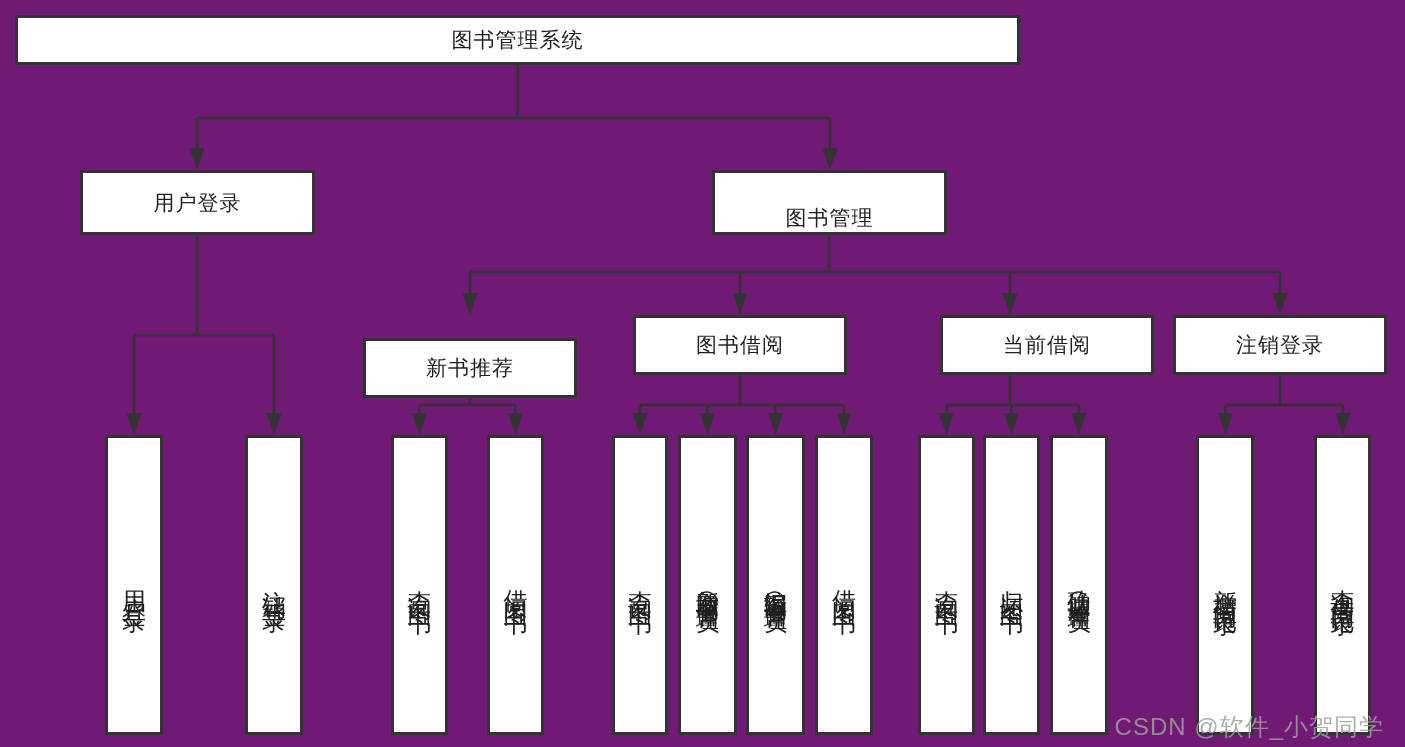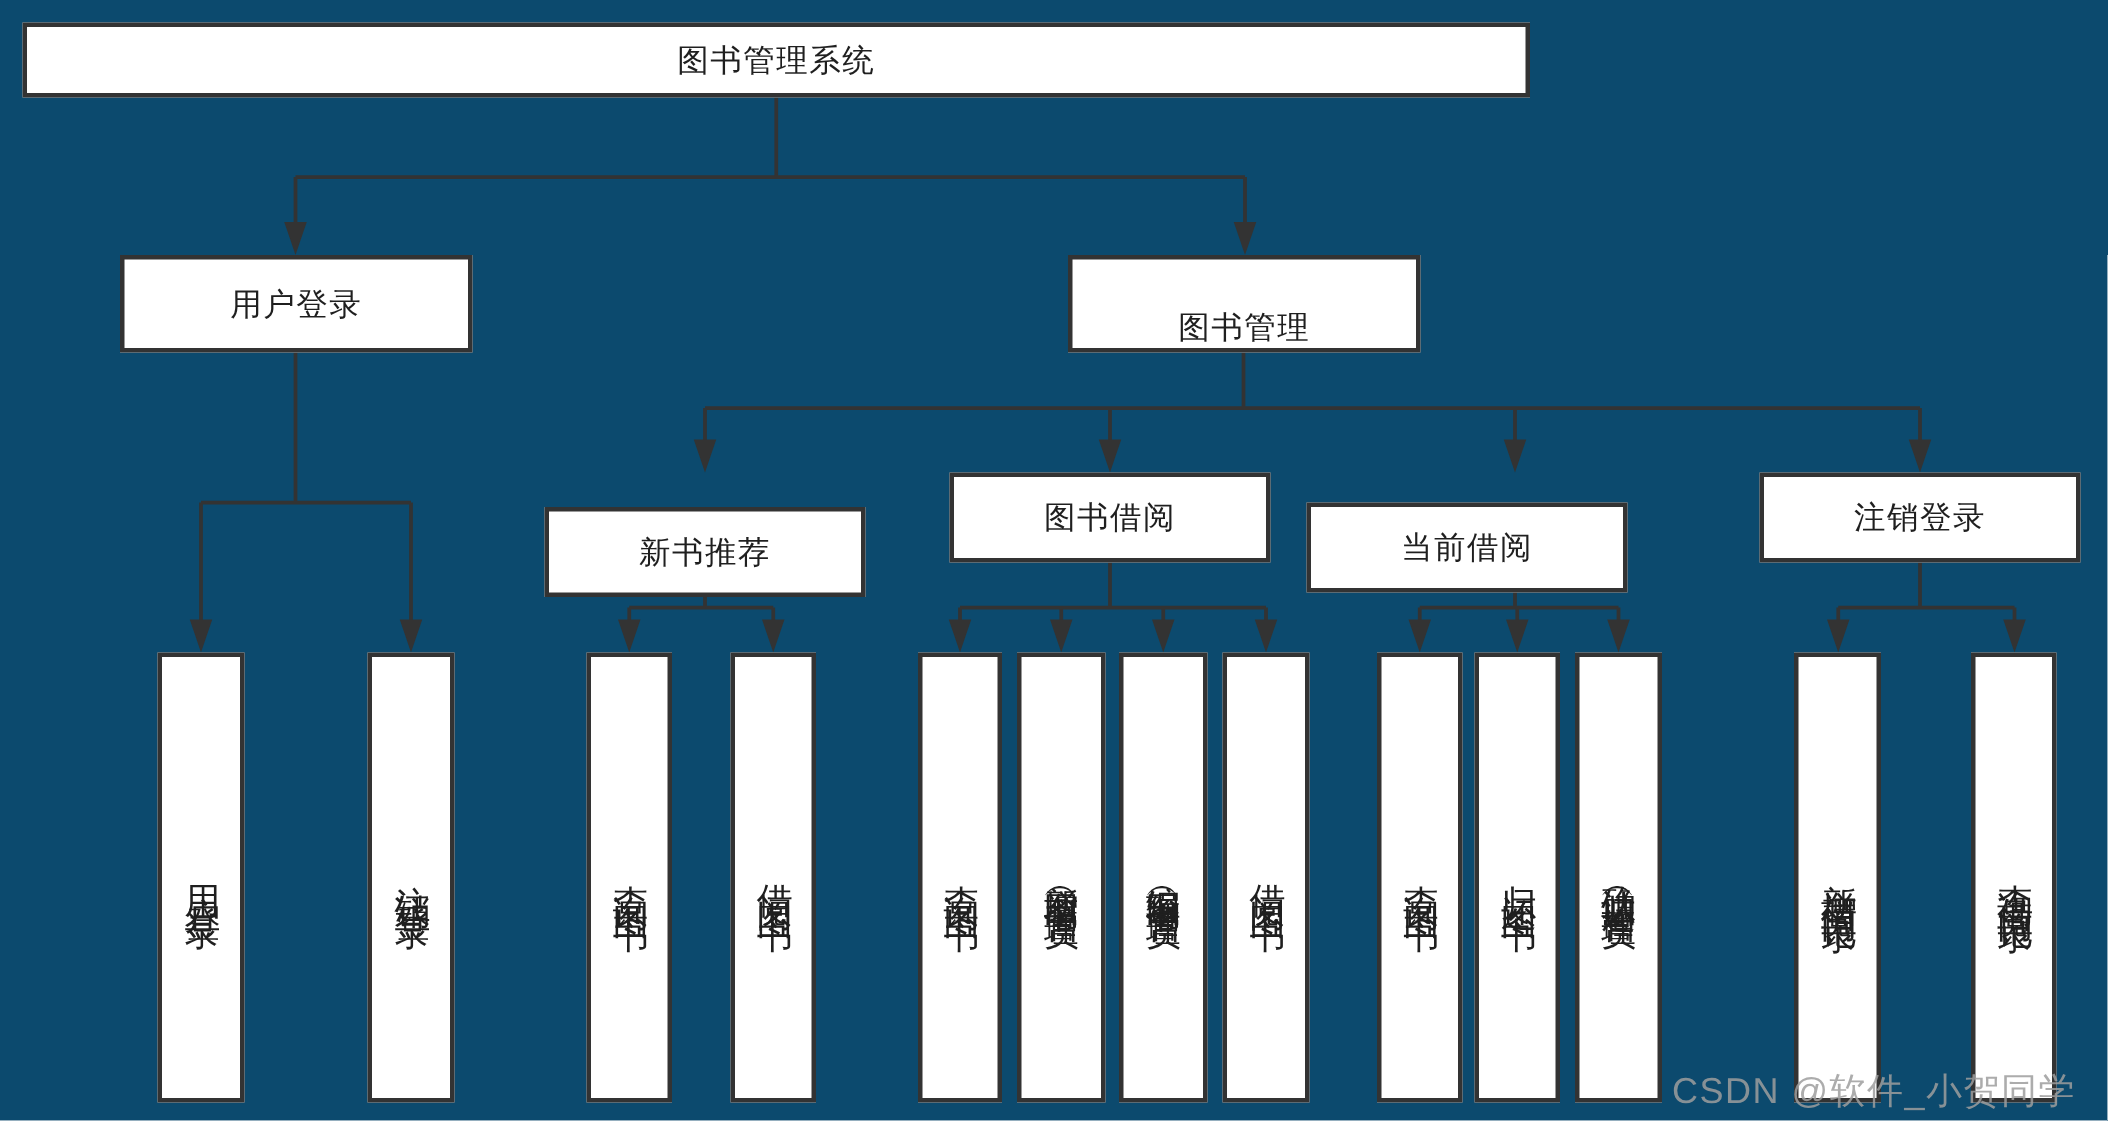--- a/index.html
+++ b/index.html
@@ -1,17 +1,17 @@
 <!DOCTYPE html>
 <html><head>
 <meta charset="utf-8">
 <style>
   html,body{margin:0;padding:0;background:#fff;}
   #stage{
-    position:relative;width:1405px;height:747px;background:#0c4a6e;overflow:hidden;
+    position:relative;width:1405px;height:747px;background:#701a75;overflow:hidden;
     font-family:"Liberation Sans","DejaVu Sans",sans-serif;color:#1f1f1f;
   }
   .box{
     position:absolute;box-sizing:border-box;border:3px solid #333333;background:#ffffff;
     display:flex;align-items:center;justify-content:center;
   }
   .hlabel{font-size:21px;letter-spacing:1px;color:#1f1f1f;}
   .root-box{left:15px;top:15px;width:1005px;height:50px;}
   .lvl2{height:65px;top:170px;width:235px;}
   .lvl3{height:60px;top:315px;width:214px;}
@@ -73,21 +73,21 @@
   <div class="box lvl2" style="left:712px;align-items:flex-end;">
     <span class="hlabel">图书管理</span>
   </div>
 
   <div class="box lvl3" style="left:363px;margin-top:23px;">
     <span class="hlabel">新书推荐</span>
   </div>
   <div class="box lvl3" style="left:633px;">
     <span class="hlabel">图书借阅</span>
   </div>
-  <div class="box lvl3" style="left:871px;margin-top:20px;">
+  <div class="box lvl3" style="left:940px;">
     <span class="hlabel">当前借阅</span>
   </div>
   <div class="box lvl3" style="left:1173px;">
     <span class="hlabel">注销登录</span>
   </div>
 
   <div class="box leaf" style="left:105px;width:58px;">
     <span class="vtext">用户登录</span>
   </div>
   <div class="box leaf" style="left:245px;width:58px;">

